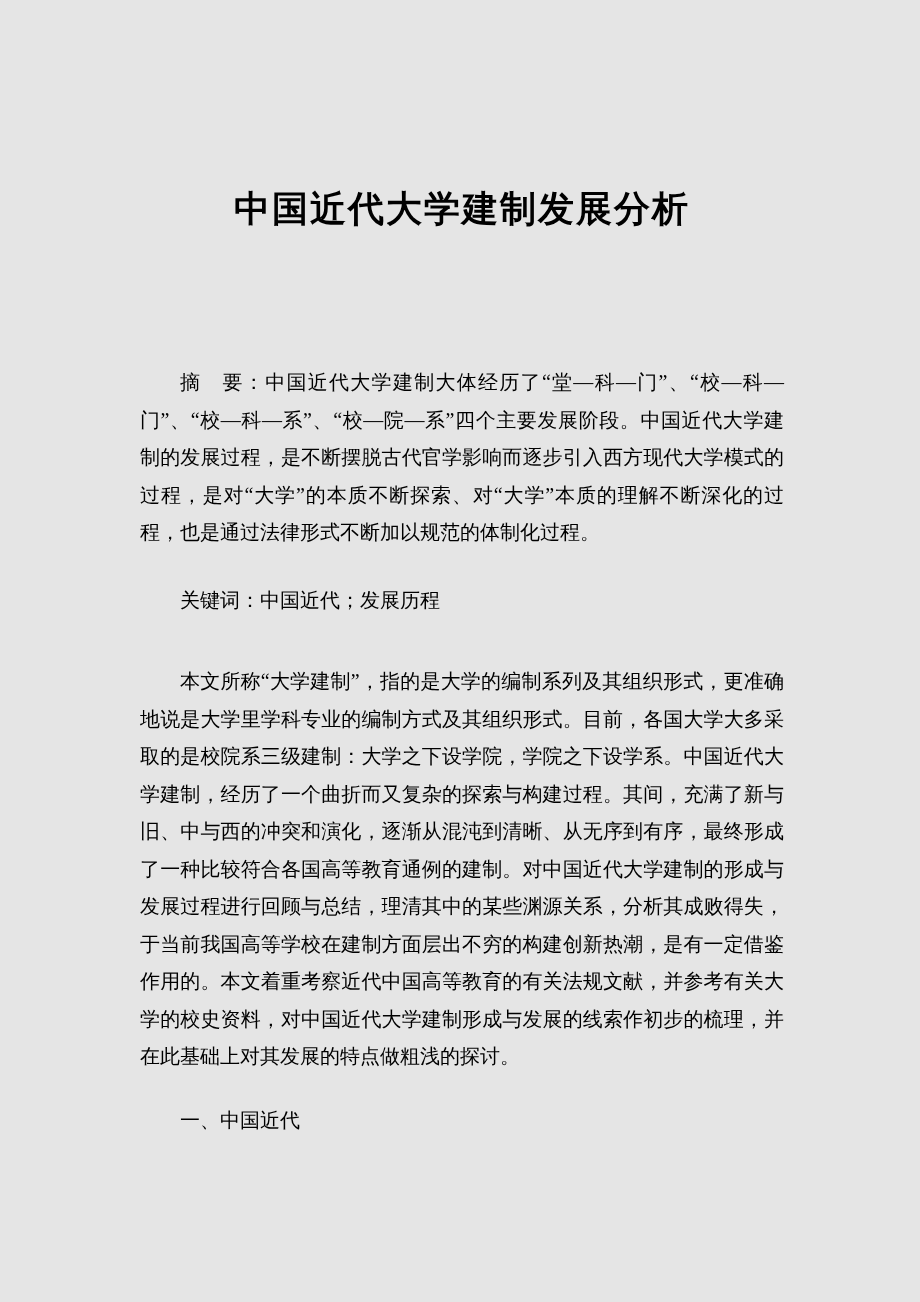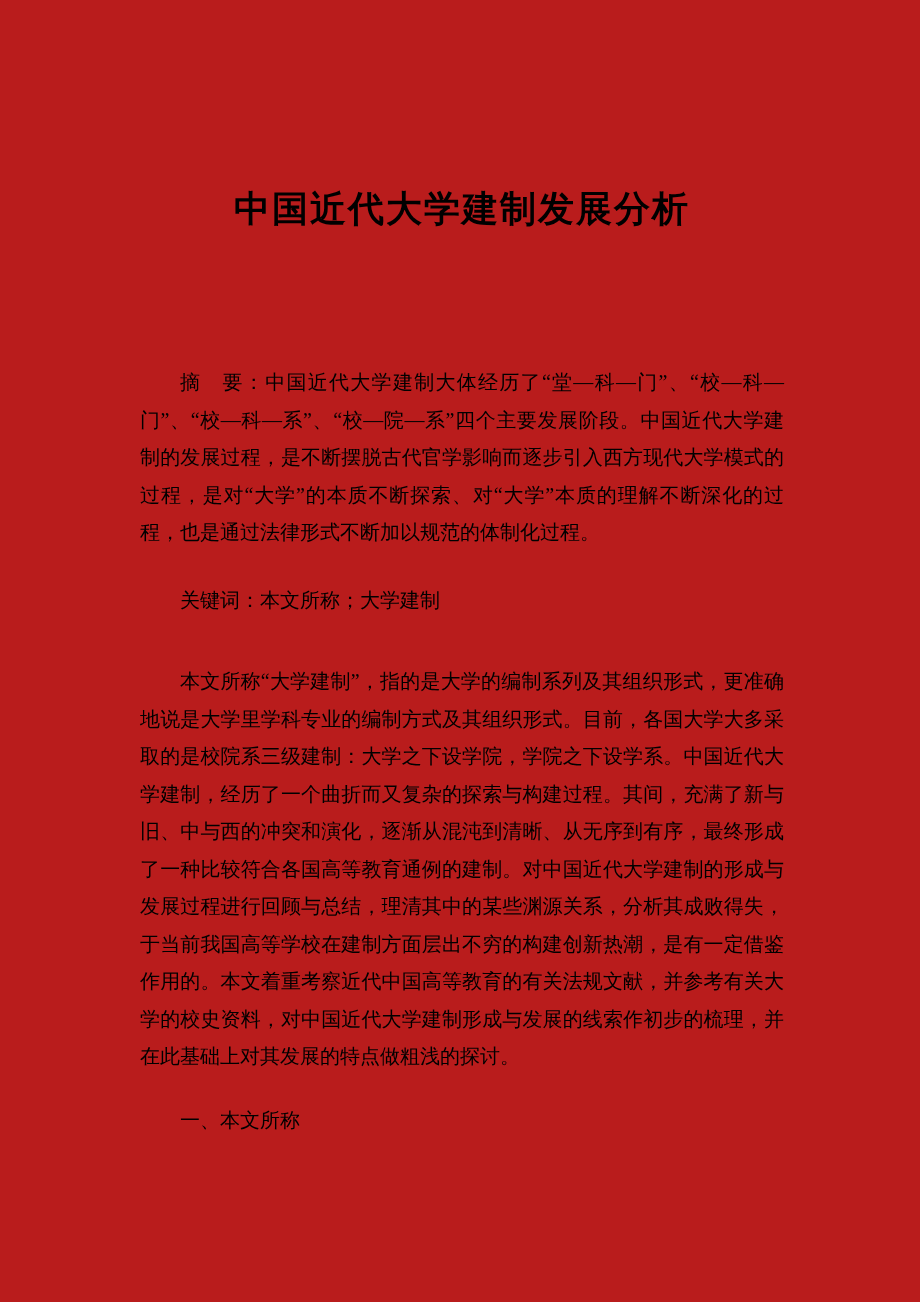--- a/index.html
+++ b/index.html
@@ -4,21 +4,21 @@
   <style>
     html, body {
       margin: 0;
       padding: 0;
       background: #ffffff;
     }
     .page {
       position: relative;
       width: 920px;
       height: 1302px;
-      background: #b91c1c;
+      background: #e5e5e5;
       overflow: hidden;
       font-family: "Liberation Serif", "DejaVu Serif", serif;
       color: #000000;
     }
     .content {
       position: absolute;
       left: 140px;
       top: 0;
       width: 644px;
     }
@@ -60,19 +60,19 @@
   </style>
 </head>
 <body>
 
 <div class="page">
   <div class="content">
     <h1 class="doc-title">中国近代大学建制发展分析</h1>
 
     <p class="para abstract-para">摘　要：中国近代大学建制大体经历了“堂—科—门”、“校—科—门”、“校—科—系”、“校—院—系”四个主要发展阶段。中国近代大学建制的发展过程，是不断摆脱古代官学影响而逐步引入西方现代大学模式的过程，是对“大学”的本质不断探索、对“大学”本质的理解不断深化的过程，也是通过法律形式不断加以规范的体制化过程。</p>
 
-    <p class="para keywords-para">关键词：本文所称；大学建制</p>
+    <p class="para keywords-para">关键词：中国近代；发展历程</p>
 
     <p class="para body-para">本文所称“大学建制”，指的是大学的编制系列及其组织形式，更准确地说是大学里学科专业的编制方式及其组织形式。目前，各国大学大多采取的是校院系三级建制：大学之下设学院，学院之下设学系。中国近代大学建制，经历了一个曲折而又复杂的探索与构建过程。其间，充满了新与旧、中与西的冲突和演化，逐渐从混沌到清晰、从无序到有序，最终形成了一种比较符合各国高等教育通例的建制。对中国近代大学建制的形成与发展过程进行回顾与总结，理清其中的某些渊源关系，分析其成败得失，于当前我国高等学校在建制方面层出不穷的构建创新热潮，是有一定借鉴作用的。本文着重考察近代中国高等教育的有关法规文献，并参考有关大学的校史资料，对中国近代大学建制形成与发展的线索作初步的梳理，并在此基础上对其发展的特点做粗浅的探讨。</p>
 
-    <h2 class="section-heading">一、本文所称</h2>
+    <h2 class="section-heading">一、中国近代</h2>
   </div>
 </div>
 
 </body></html>

